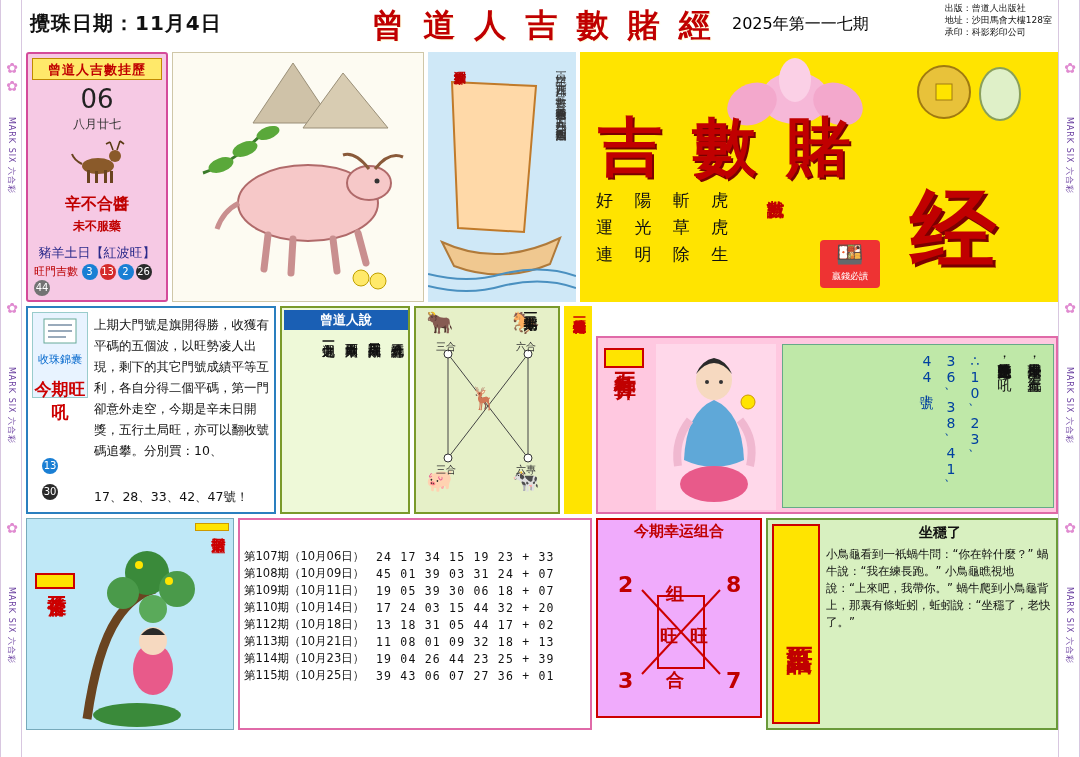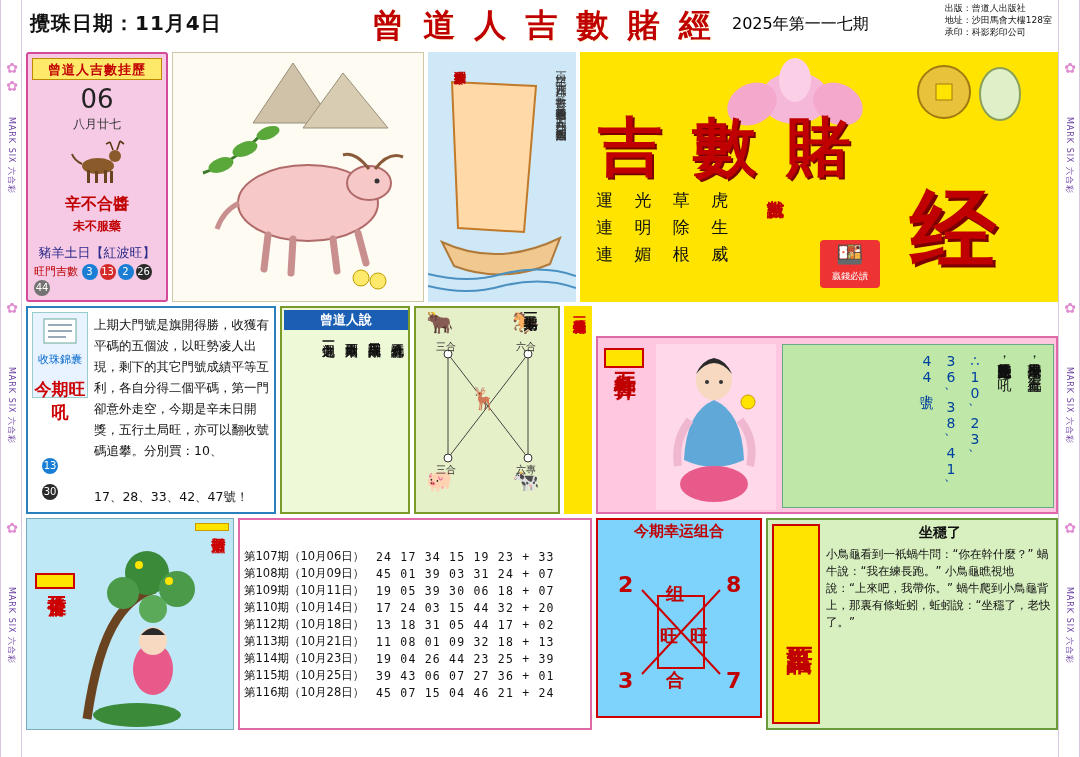--- a/index.html
+++ b/index.html
@@ -122,21 +122,21 @@
   
   .res { left:238px; top:518px; width:354px; height:212px; background:#fff; border:2px solid #e06aa8; }
   .res .t { position:absolute; left:0; top:0; width:100%; height:26px; background:#ffd7e8; color:#c00000;
             font-size:18px; font-weight:bold; text-align:center; line-height:26px; letter-spacing:2px;}
   .res table { position:absolute; left:4px; top:28px; width:346px; border-collapse:collapse; }
   .res td { font-size:11.5px; color:#111; padding:1px 0; white-space:nowrap; }
   .res td.lbl { width:132px; }
   .res td.nums { font-family:"DejaVu Sans Mono","Liberation Mono",monospace; letter-spacing:1.2px; }
 
   
-  .luck { left:596px; top:518px; width:166px; height:200px; background:#7dd3fc; border:2px solid #c00; }
+  .luck { left:596px; top:518px; width:166px; height:200px; background:#f0abfc; border:2px solid #c00; }
   .luck .t { position:absolute; left:0; top:2px; width:100%; text-align:center; font-size:15px; font-weight:bold; color:#c00000;}
   .luck .cell { position:absolute; font-size:22px; font-weight:bold; color:#c00000; }
   .luck .mid { position:absolute; font-size:18px; font-weight:bold; color:#c00000; }
 
   
   .joke { left:766px; top:518px; width:292px; height:212px; background:#d8f0c0; border:2px solid #6a9a3a; }
   .joke .side { position:absolute; left:4px; top:4px; width:48px; height:200px; background:#ffe400; border:2px solid #c00;
                 writing-mode:vertical-rl; text-orientation:upright; font-size:26px; font-weight:bold; color:#c00000;
                 text-align:center; padding-top:4px;}
   .joke .t { position:absolute; left:60px; top:4px; width:224px; text-align:center; font-size:14px; font-weight:bold; color:#111;}
@@ -246,23 +246,23 @@
       <ellipse cx="95" cy="24" rx="16" ry="22" fill="#fbd0e6"></ellipse>
     </svg>
     <svg class="mast-coin" viewBox="0 0 120 70">
       <circle cx="36" cy="34" r="26" fill="#e8c23a" stroke="#a07a10" stroke-width="2"></circle>
       <rect x="28" y="26" width="16" height="16" fill="#ffe400" stroke="#a07a10"></rect>
       <ellipse cx="92" cy="36" rx="20" ry="26" fill="#dff0c8" stroke="#8aa05a" stroke-width="2"></ellipse>
     </svg>
     <div class="mast-big">吉 數 賭</div>
     <div class="mast-jing">经</div>
     <div class="mast-poem">
+      <div>好 陽 斬 虎</div>
       <div>運 光 草 虎</div>
       <div>連 明 除 生</div>
-      <div>連 媚 根 威</div>
     </div>
     <div class="mast-vert">吉數誠吉</div>
     <div class="mast-badge">
       <div style="font-size:22px;line-height:30px;">🍱</div>
       <div>贏錢必讀</div>
     </div>
   </div>
 
   <div class="panel tblock">
     <div class="hd">
@@ -389,24 +389,20 @@
             <td class="nums">11  08  01  09  32  18  + 13</td>
           </tr>
         <tr>
             <td class="lbl">第114期（10月23日）</td>
             <td class="nums">19  04  26  44  23  25  + 39</td>
           </tr>
         <tr>
             <td class="lbl">第115期（10月25日）</td>
             <td class="nums">39  43  06  07  27  36  + 01</td>
           </tr>
-        <tr>
-            <td class="lbl">第116期（10月28日）</td>
-            <td class="nums">45  07  15  04  46  21  + 24</td>
-          </tr>
       </tbody>
     </table>
   </div>
 
   <div class="panel luck">
     <div class="t">今期幸运组合</div>
     <svg width="166" height="180" viewBox="0 0 166 180" style="position:absolute;left:0;top:26px">
       <line x1="44" y1="44" x2="122" y2="128" stroke="#c00" stroke-width="2"></line>
       <line x1="122" y1="44" x2="44" y2="128" stroke="#c00" stroke-width="2"></line>
       <rect x="60" y="50" width="46" height="72" fill="none" stroke="#c00" stroke-width="2"></rect>

